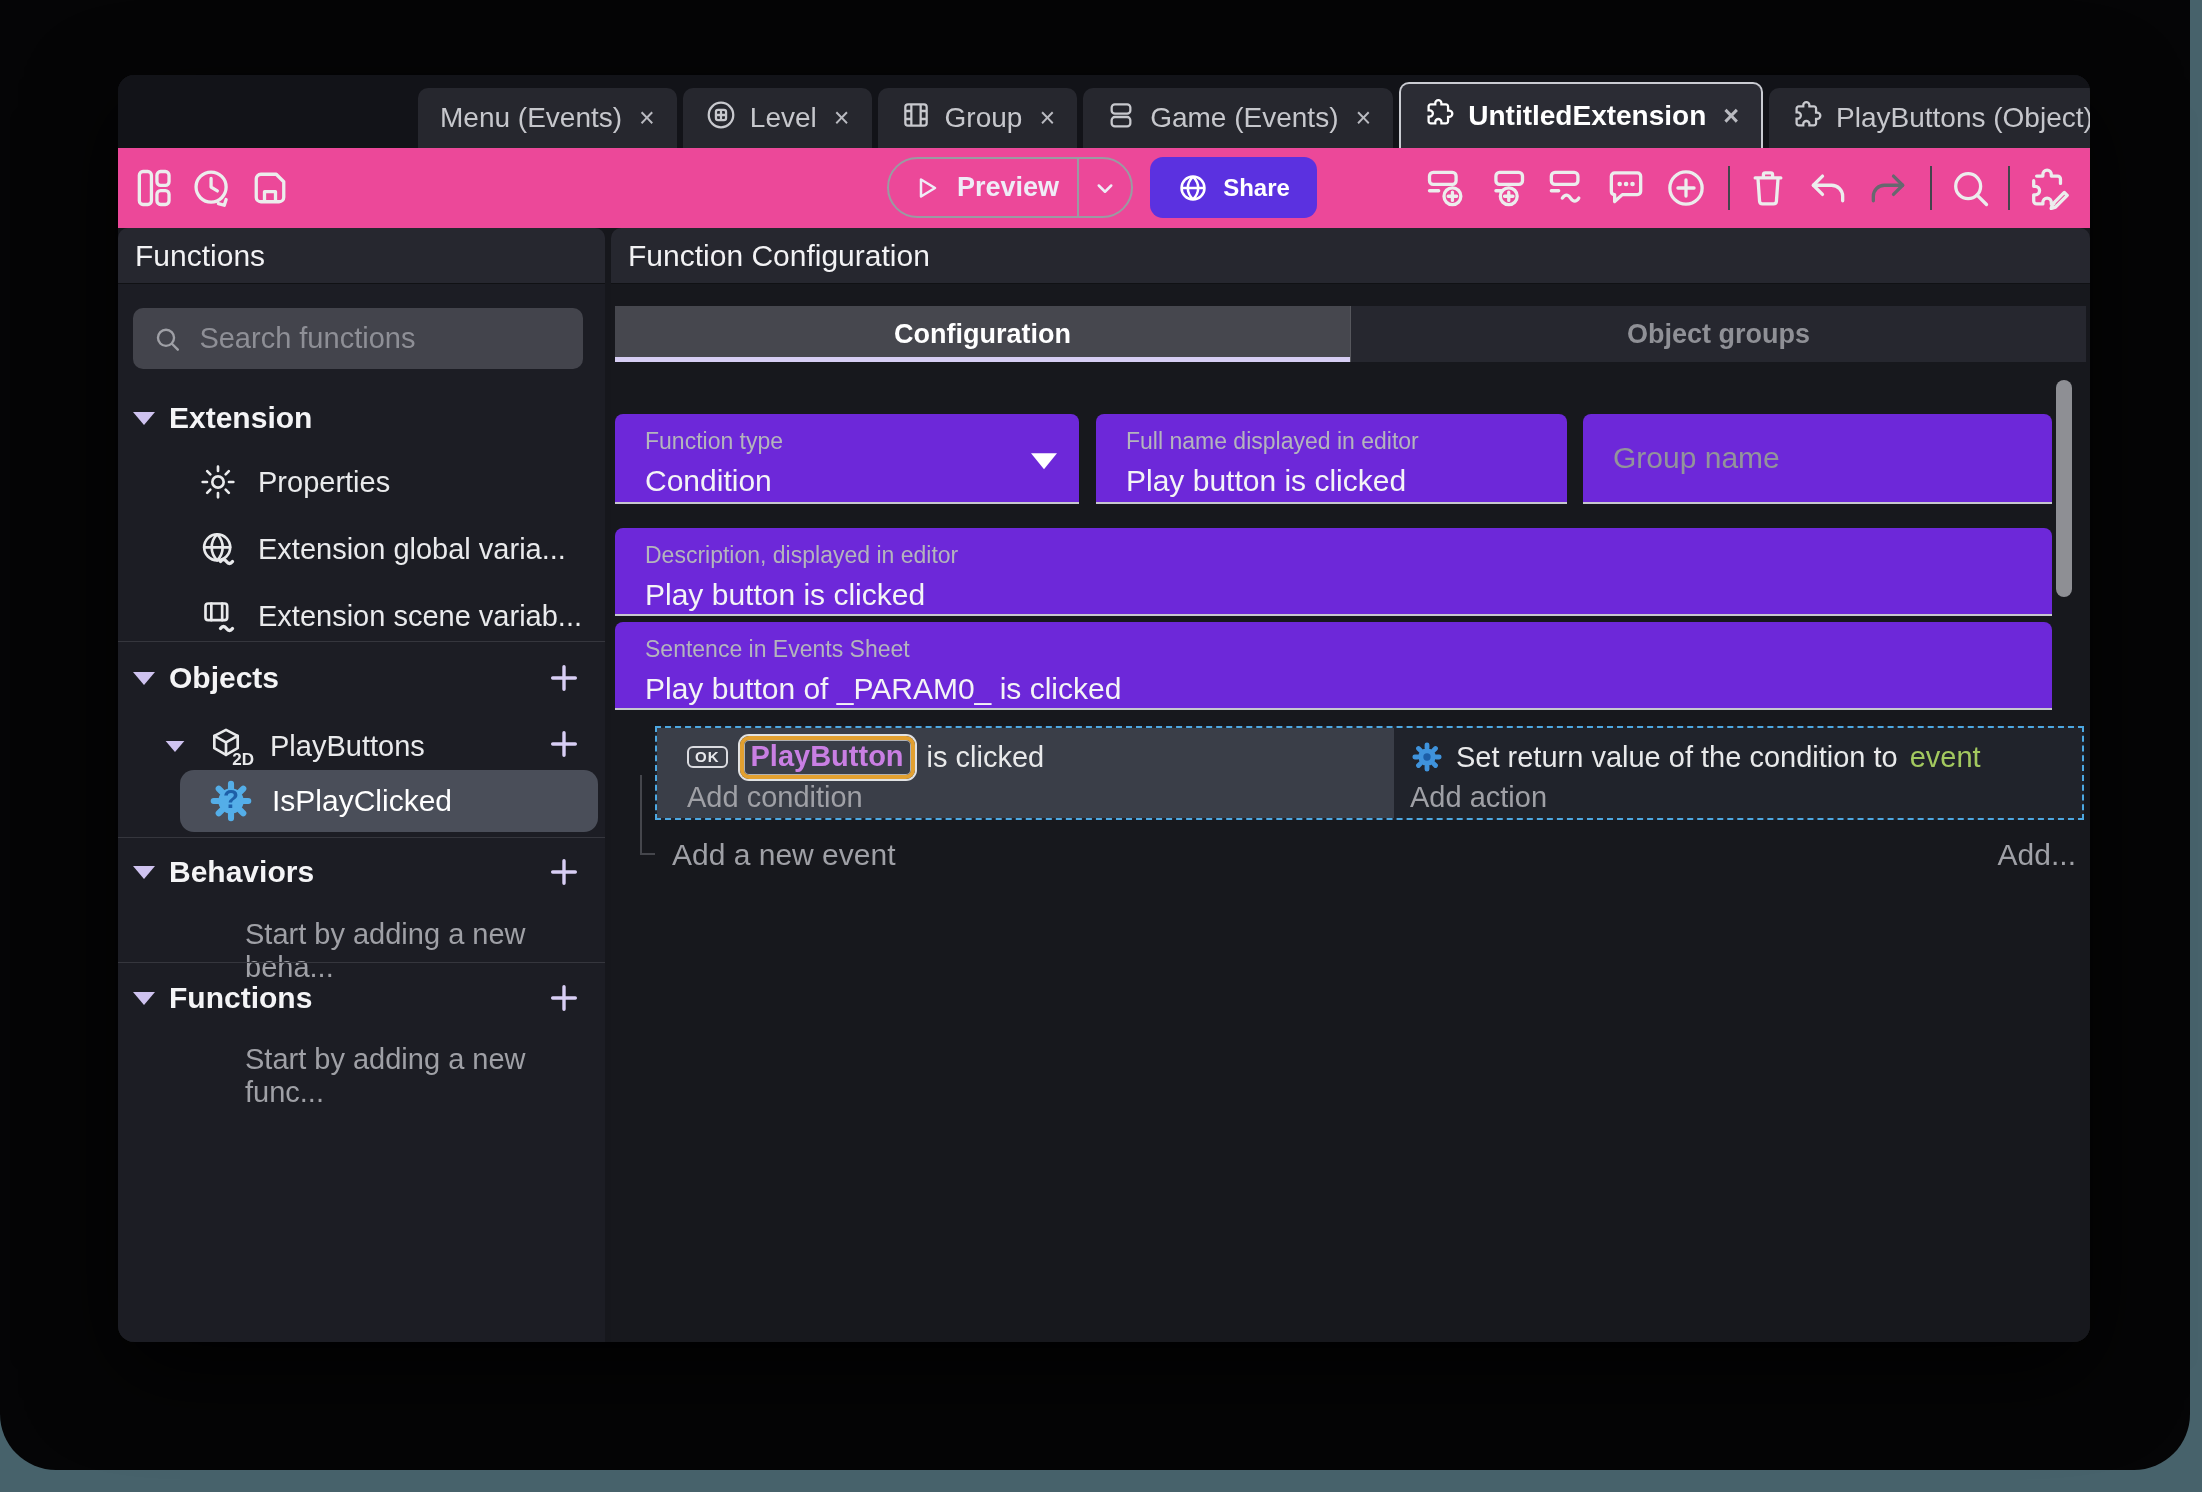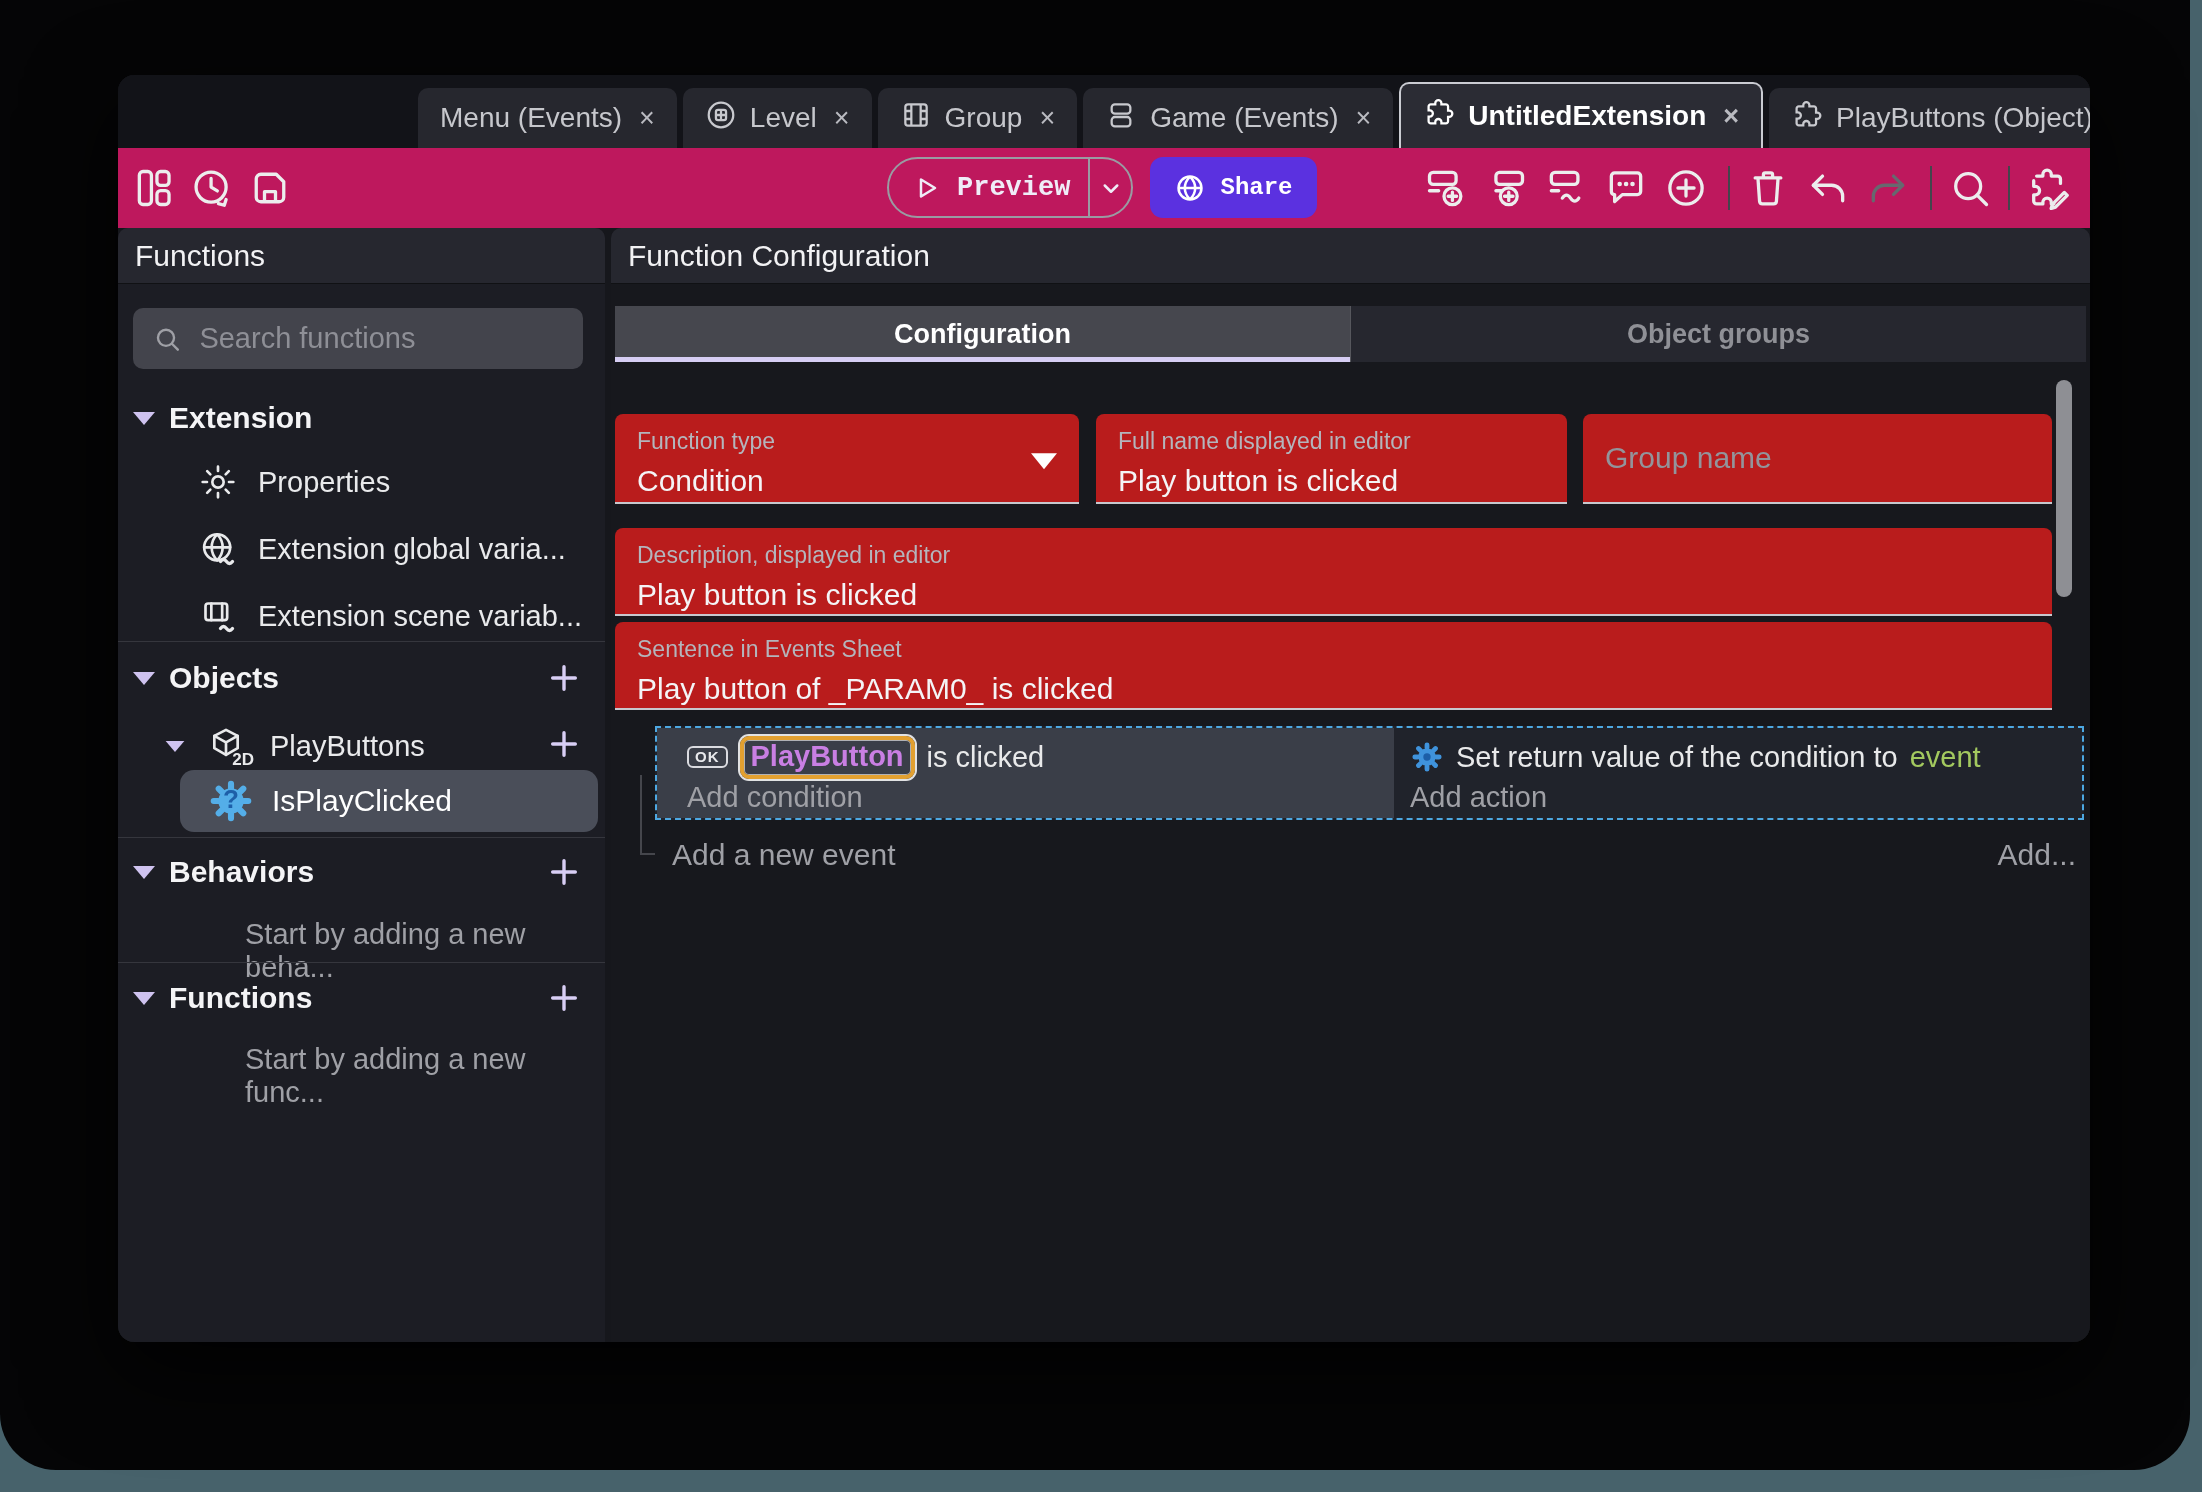--- a/index.html
+++ b/index.html
@@ -29,21 +29,21 @@
   .tab { height:60px; display:flex; align-items:center; gap:13px; padding:0 22px;
     background:#26272e; border-radius:10px 10px 0 0; margin-right:6px;
     font-size:28px; color:#c6c7cc; white-space:nowrap; cursor:pointer; }
   .tab.active { background:#2b2c34; color:#ffffff; font-weight:bold; height:66px;
     border:2px solid #caccd2; border-bottom:none; }
   .tab .close { font-size:27px; color:#b9bac0; padding-left:4px; }
   .tab svg { width:32px; height:32px; stroke:#c8c9ce; fill:none; stroke-width:1.7; }
   .tab.active svg { stroke:#ffffff; }
 
   
-  .toolbar { position:absolute; left:0; top:73px; width:100%; height:80px; background:#be185d;font-family:Liberation Mono, monospace; }
+  .toolbar { position:absolute; left:0; top:73px; width:100%; height:80px; background:#ec4899; }
   .tool-ic { position:absolute; top:50%; transform:translateY(-50%); width:44px; height:44px;
     color:#eceded; cursor:pointer; }
   .tool-ic svg { width:100%; height:100%; stroke:currentColor; fill:none; stroke-width:1.8;
     stroke-linecap:round; stroke-linejoin:round; }
   .tool-ic.disabled { color:#67686f; cursor:default; }
   .tb-sep { position:absolute; top:18px; height:44px; width:2px; background:#44454c; }
 
   .preview-btn { position:absolute; left:769px; top:9px; height:61px; width:246px;
     border:2px solid #9a9ba2; border-radius:31px; display:flex; align-items:center; cursor:pointer; }
   .preview-main { display:flex; align-items:center; gap:16px; padding:0 18px 0 22px; height:100%; }
@@ -101,22 +101,22 @@
   .cfg-tabs { position:absolute; left:4px; top:78px; width:1471px; height:56px;
     background:#26272f; display:flex; }
   .cfg-tab { flex:1; display:flex; align-items:center; justify-content:center;
     font-size:27px; font-weight:bold; color:#8f9096; cursor:pointer; position:relative; }
   .cfg-tab.active { background:#46474e; color:#ffffff; }
   .cfg-tab.active::after { content:""; position:absolute; left:0; right:0; bottom:0;
     height:5px; background:#d6cdf3; }
   .cfg-tab.sep { border-left:1px solid #56575d; }
 
   
-  .field { position:absolute; background:#b91c1c; border-radius:8px 8px 0 0;
-    border-bottom:2px solid #c7c8ce; padding:14px 22px 0 22px; cursor:text; }
+  .field { position:absolute; background:#6d28d9; border-radius:8px 8px 0 0;
+    border-bottom:2px solid #c7c8ce; padding:14px 22px 0 30px; cursor:text; }
   .field .flabel { font-size:23px; color:#b4b5bc; margin-bottom:9px; }
   .field .fvalue { font-size:30px; color:#f4f4f6; }
   .field input { background:transparent; border:none; outline:none; width:100%;
     font-size:30px; color:#f4f4f6; font-family:inherit; }
   .field input::placeholder { color:#93949b; }
   .dd-caret { position:absolute; right:22px; top:50%; transform:translateY(-30%);
     width:0; height:0; border-left:13px solid transparent; border-right:13px solid transparent;
     border-top:16px solid #ffffff; }
   .vscroll { position:absolute; left:1445px; top:152px; width:16px; height:217px;
     background:#8e8f94; border-radius:8px; cursor:grab; }

